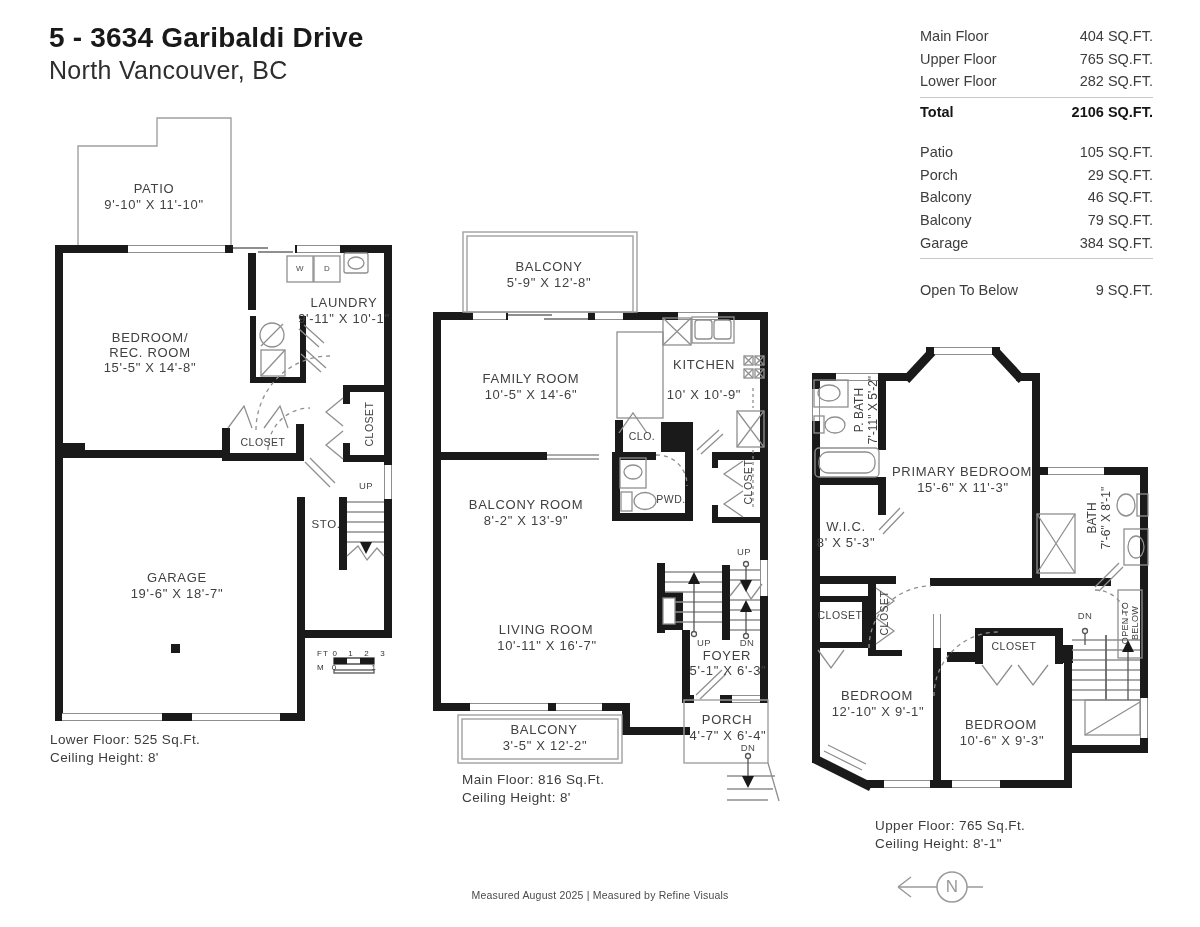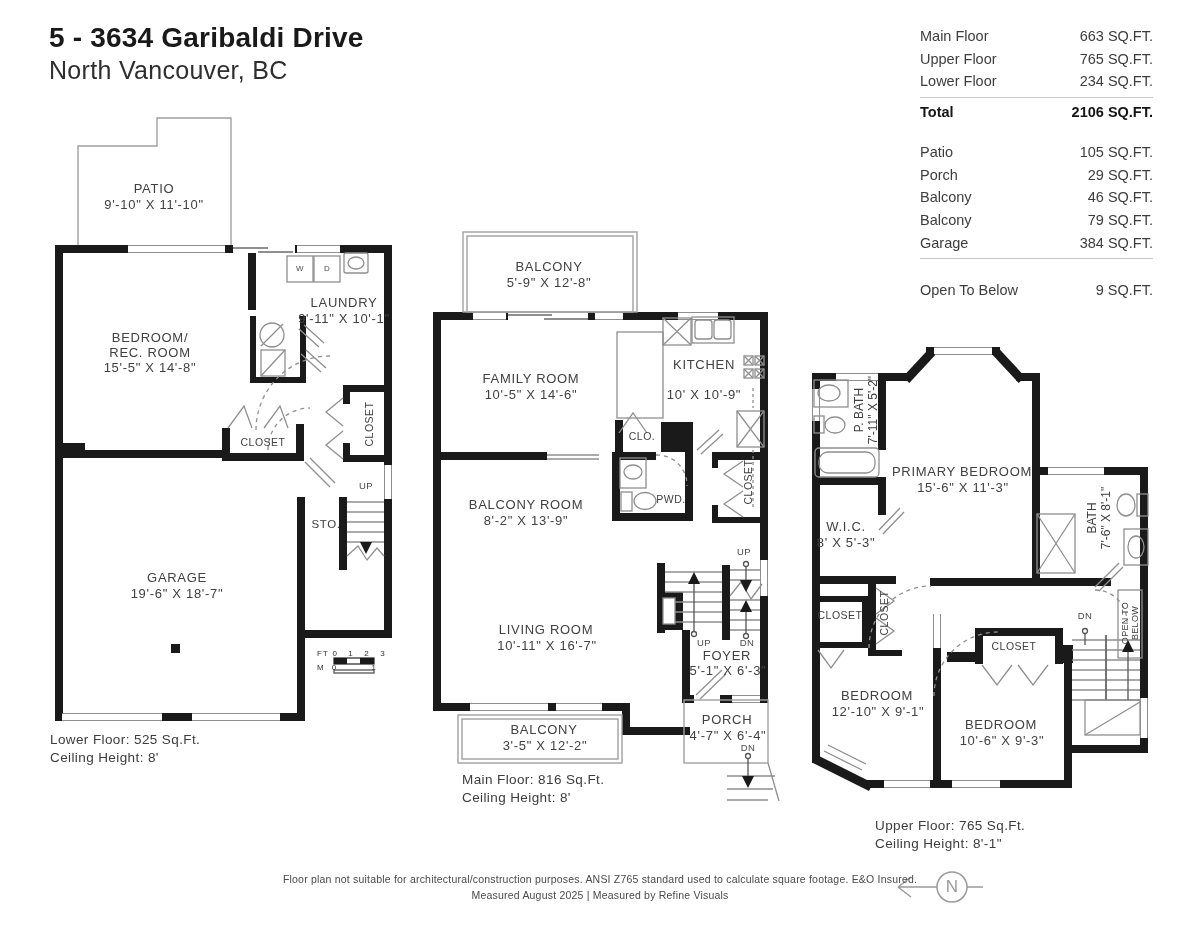--- a/index.html
+++ b/index.html
@@ -30,29 +30,29 @@
 <body>
 
 <div id="canvas">
 
   <div id="title">5 - 3634 Garibaldi Drive</div>
   <div id="subtitle">North Vancouver, BC</div>
 
   <div id="areas">
     <div class="trow">
         <span>Main Floor</span>
-        <span>663 SQ.FT.</span>
+        <span>404 SQ.FT.</span>
       </div>
     <div class="trow">
         <span>Upper Floor</span>
         <span>765 SQ.FT.</span>
       </div>
     <div class="trow">
         <span>Lower Floor</span>
-        <span>234 SQ.FT.</span>
+        <span>282 SQ.FT.</span>
       </div>
     <div class="tdiv"></div>
     <div class="trow b">
         <span>Total</span>
         <span>2106 SQ.FT.</span>
       </div>
     <div class="tgap"></div>
     <div class="trow">
         <span>Patio</span>
         <span>105 SQ.FT.</span>
@@ -387,16 +387,15 @@
   <div class="ftr" style="left:875px;top:817px">
     <div>Upper Floor: 765 Sq.Ft.</div>
     <div>Ceiling Height: 8'-1"</div>
   </div>
 
   <div id="scale-ft" style="left:317px;top:649px">FT 0   1   2   3</div>
   <div id="scale-m" style="left:317px;top:663px">M  0          1</div>
 
   <div class="lbl" style="left:952px;top:877px;font-size:17px;color:#9a9a9a;letter-spacing:0">N</div>
 
-  <div id="disc1" style="top:873px">Floor plan not suitable for architectural/construction purposes. ANSI Z765 standard used to calculate square footage. E&amp;O Insured.</div>
   <div id="disc2" style="top:889px">Measured August 2025 | Measured by Refine Visuals</div>
 
 </div>
 
 </body></html>

